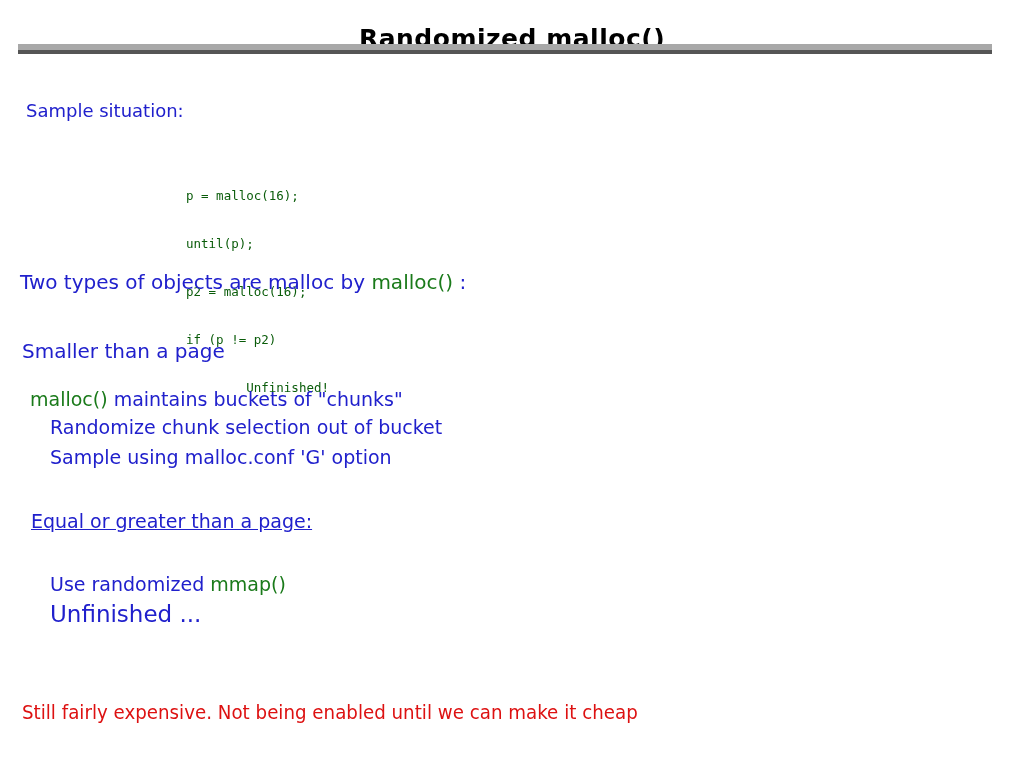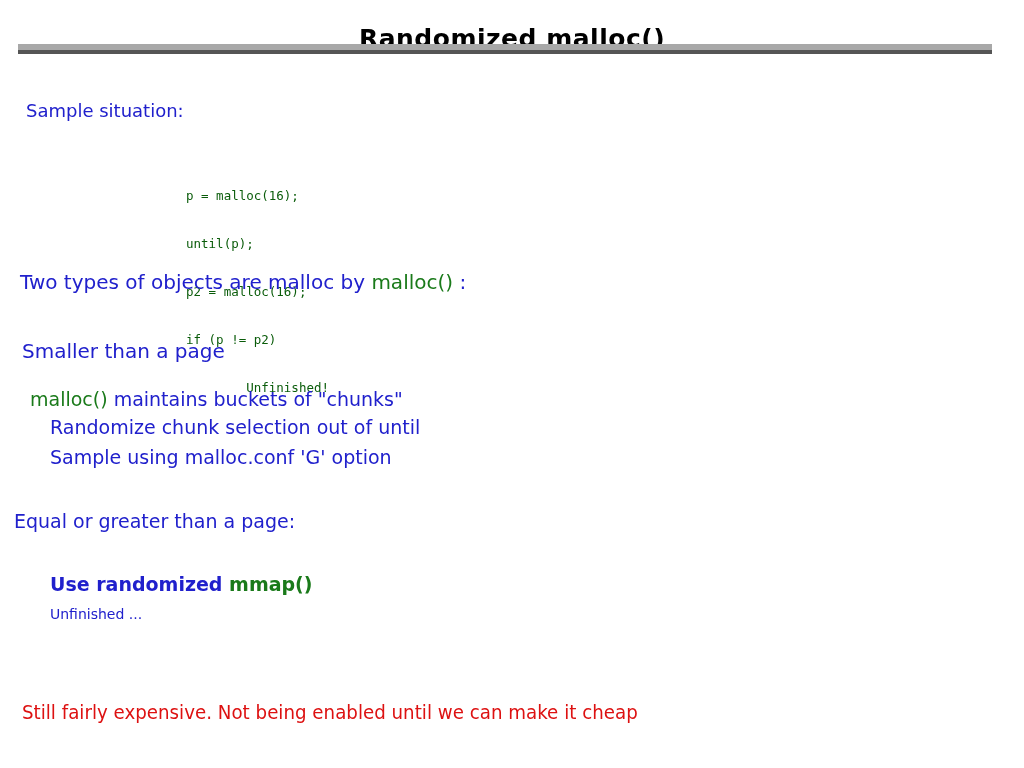--- a/index.html
+++ b/index.html
@@ -68,23 +68,23 @@
   }
   .kw-green { color: #1a7a1a; text-align: center; }
   .blue { color: #2020cc; }
 
   .l-sample      { left: 26px;  top: 99px;  font-size: 18px; }
   .l-twotypes    { left: 20px;  top: 270px; font-size: 20px; }
   .l-smaller     { left: 22px;  top: 339px; font-size: 20px; }
   .l-maintains   { left: 30px;  top: 387px; font-size: 19px; }
   .l-randomize   { left: 50px;  top: 415px; font-size: 19px; }
   .l-enabled     { left: 50px;  top: 445px; font-size: 19px; }
-  .l-equal       { left: 14px;  top: 509px; font-size: 19px; }
-  .l-usemmap     { left: 50px;  top: 572px; font-size: 19px; font-weight: bold; }
-  .l-unfinished  { left: 50px;  top: 602px; font-size: 14px; }
+  .l-equal       { left: 31px;  top: 509px; font-size: 19px; text-decoration: underline; }
+  .l-usemmap     { left: 50px;  top: 572px; font-size: 19px; }
+  .l-unfinished  { left: 50px;  top: 602px; font-size: 23px; }
 
   
   .code-block {
     position: absolute;
     left: 162px;
     top: 156px;
     font-family: "DejaVu Sans Mono", monospace;
     font-size: 12.5px;
     line-height: 16px;
     color: #0a5c0a;
@@ -132,21 +132,21 @@
 <div class="body-line l-twotypes">
   <span>Two types of objects are malloc by </span><span class="kw-green">malloc()</span><span class="blue"> :</span>
 </div>
 
 <div class="body-line l-smaller">Smaller than a page</div>
 
 <div class="body-line l-maintains">
   <span class="kw-green">malloc()</span><span> maintains buckets of "chunks"</span>
 </div>
 
-<div class="body-line l-randomize">Randomize chunk selection out of until</div>
+<div class="body-line l-randomize">Randomize chunk selection out of bucket</div>
 <div class="body-line l-enabled">Sample using malloc.conf 'G' option</div>
 
 <div class="body-line l-equal">Equal or greater than a page:</div>
 
 <div class="body-line l-usemmap">
   <span>Use randomized </span><span class="kw-green">mmap()</span>
 </div>
 
 <div class="body-line l-unfinished">Unfinished ...</div>
 

